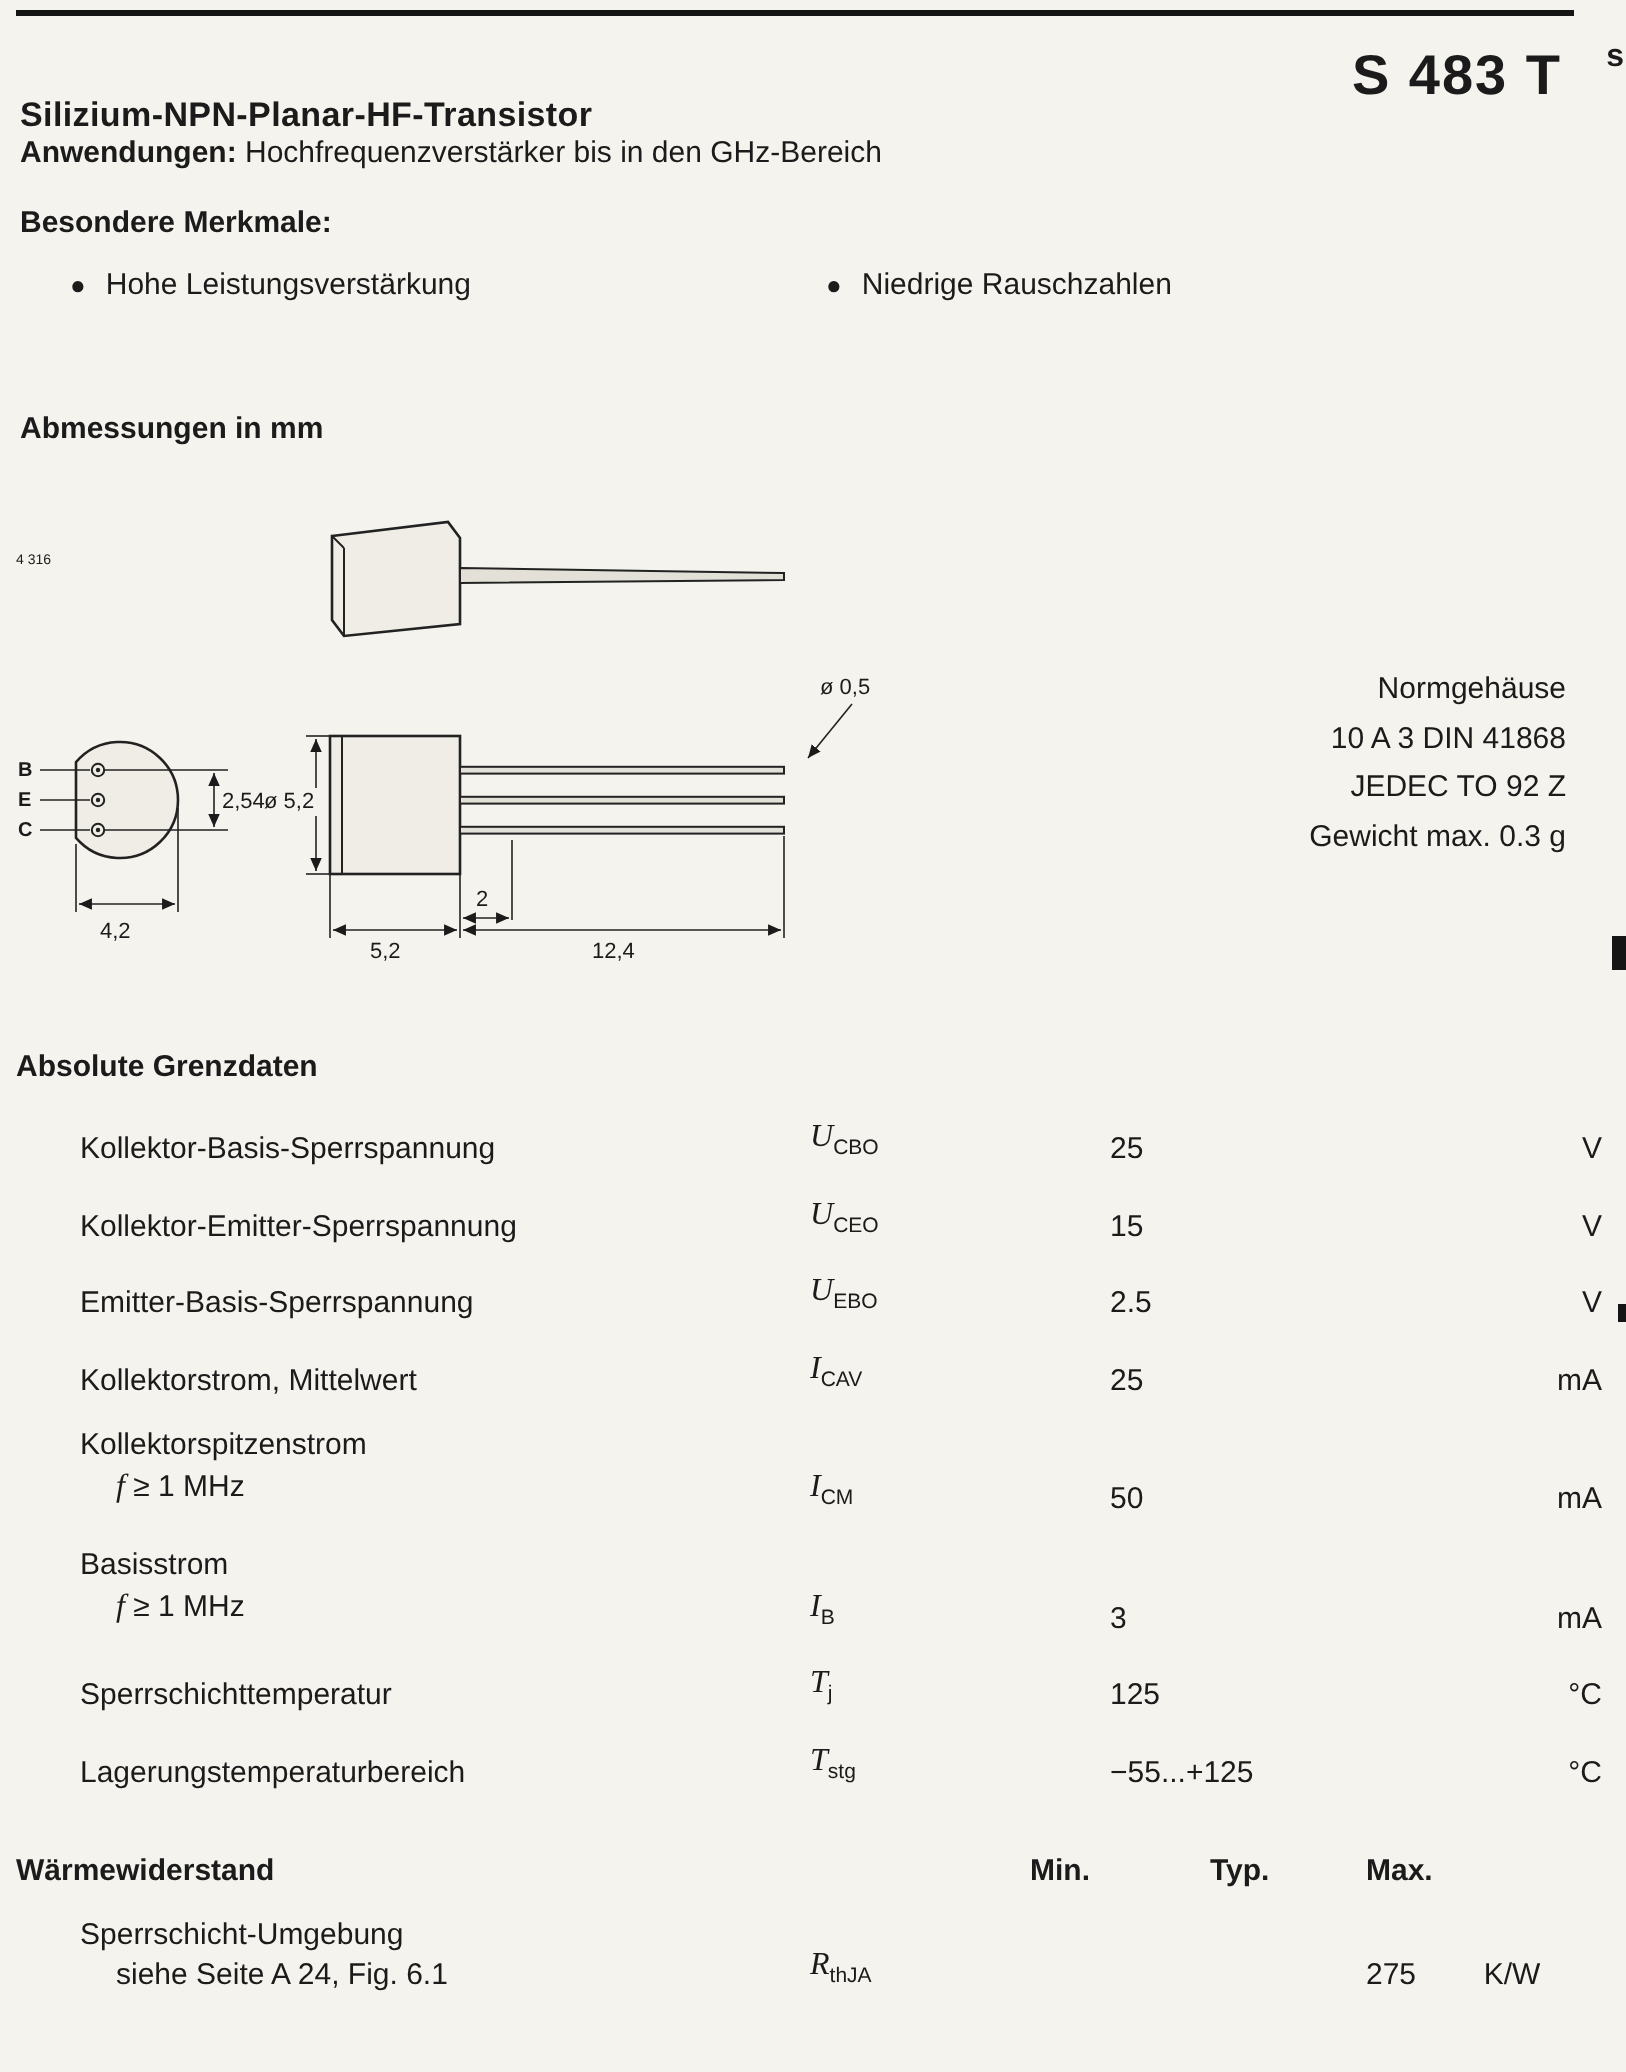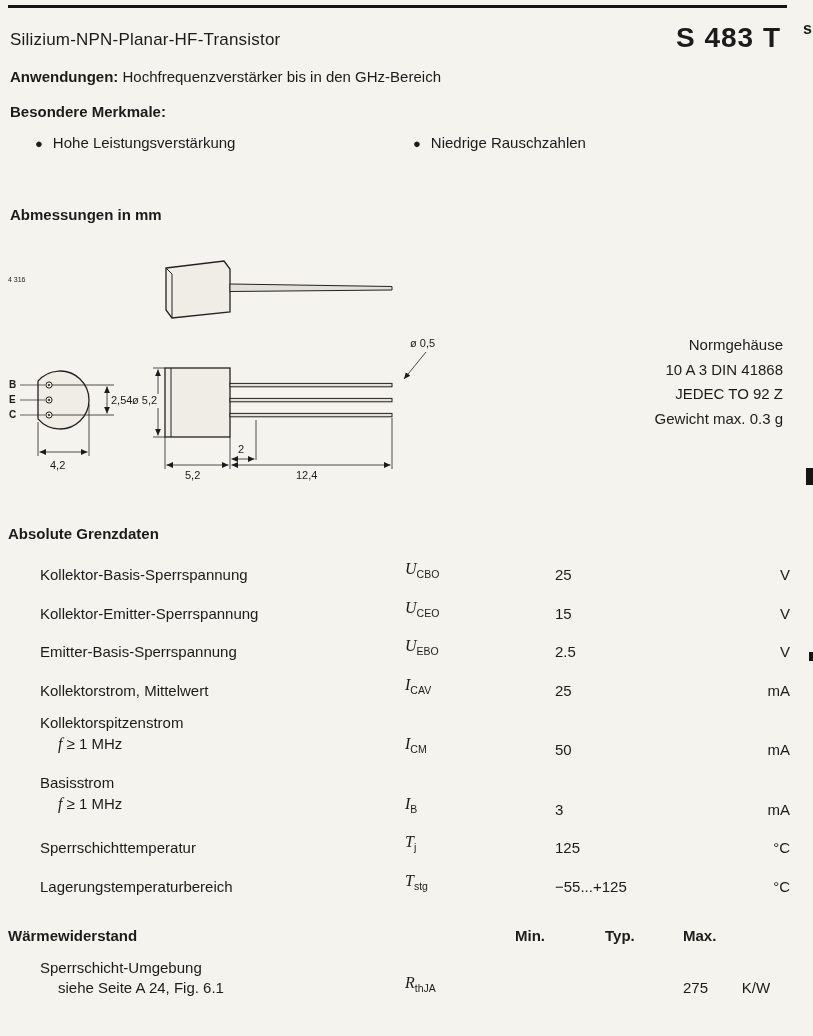--- a/index.html
+++ b/index.html
@@ -11,41 +11,41 @@
     font-family:"Liberation Sans",sans-serif;
     color:#1b1b1b;
     overflow:hidden;
   }
   .rule-top{position:absolute;top:5px;left:8px;width:779px;height:3px;background:#151515;}
   .edge-note{position:absolute;top:20px;right:1px;font-size:16px;font-weight:700;}
   .edge-mark-1{position:absolute;top:468px;right:0;width:7px;height:17px;background:#151515;}
   .edge-mark-2{position:absolute;top:652px;right:0;width:4px;height:9px;background:#151515;}
 
   .title-row{position:absolute;top:22px;left:10px;right:32px;display:flex;justify-content:space-between;align-items:flex-start;}
-  .doc-title{font-size:17px;font-weight:400;letter-spacing:.2px;padding-top:8px;}
+  .doc-title{font-size:17px;font-weight:700;letter-spacing:.2px;padding-top:8px;margin-top:18px;}
   .part-number{font-size:28px;font-weight:700;letter-spacing:1px;}
 
   .applications{position:absolute;top:68px;left:10px;font-size:15px;}
   .applications b{font-weight:700;}
 
   .features-heading{position:absolute;top:103px;left:10px;font-size:15px;font-weight:700;}
   .features{position:absolute;top:134px;left:35px;display:flex;font-size:15px;}
   .feature{display:flex;align-items:baseline;}
   .feature:first-child{width:378px;}
   .bullet{font-size:13px;margin-right:10px;}
 
   .dim-heading{position:absolute;top:206px;left:10px;font-size:15px;font-weight:700;}
 
   .drawing{position:absolute;top:248px;left:8px;width:648px;height:242px;}
   .drawing svg{display:block;}
   .drawing text{fill:#1b1b1b;font-family:"Liberation Sans",sans-serif;}
 
   .pkg-info{position:absolute;top:333px;right:30px;text-align:right;font-size:15px;line-height:24.5px;}
 
-  .limits{position:absolute;top:524px;left:8px;right:23px;}
+  .limits{position:absolute;top:524px;left:8px;right:12px;}
   .section-heading{font-size:15px;font-weight:700;line-height:20px;}
   .limits .rows{margin-top:14px;}
   .lrow{display:grid;grid-template-columns:397px 150px 160px 1fr;align-items:end;margin-bottom:11.5px;font-size:15px;line-height:21px;}
   .lrow .lbl{padding-left:32px;}
   .lrow .subline{padding-left:18px;}
   .symcell i, .subline i{font-family:"Liberation Serif",serif;font-style:italic;font-size:16px;}
   .symcell sub, .subline sub{font-style:normal;font-size:10.5px;font-family:"Liberation Sans",sans-serif;}
   .valcell{}
   .unitcell{text-align:right;}
 

